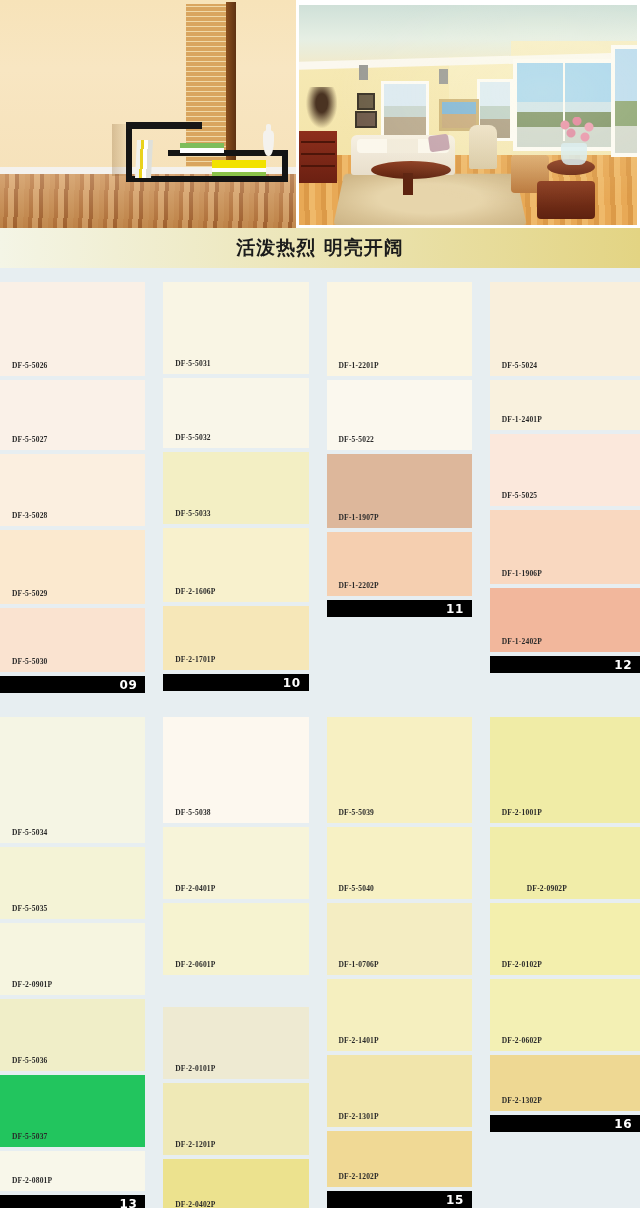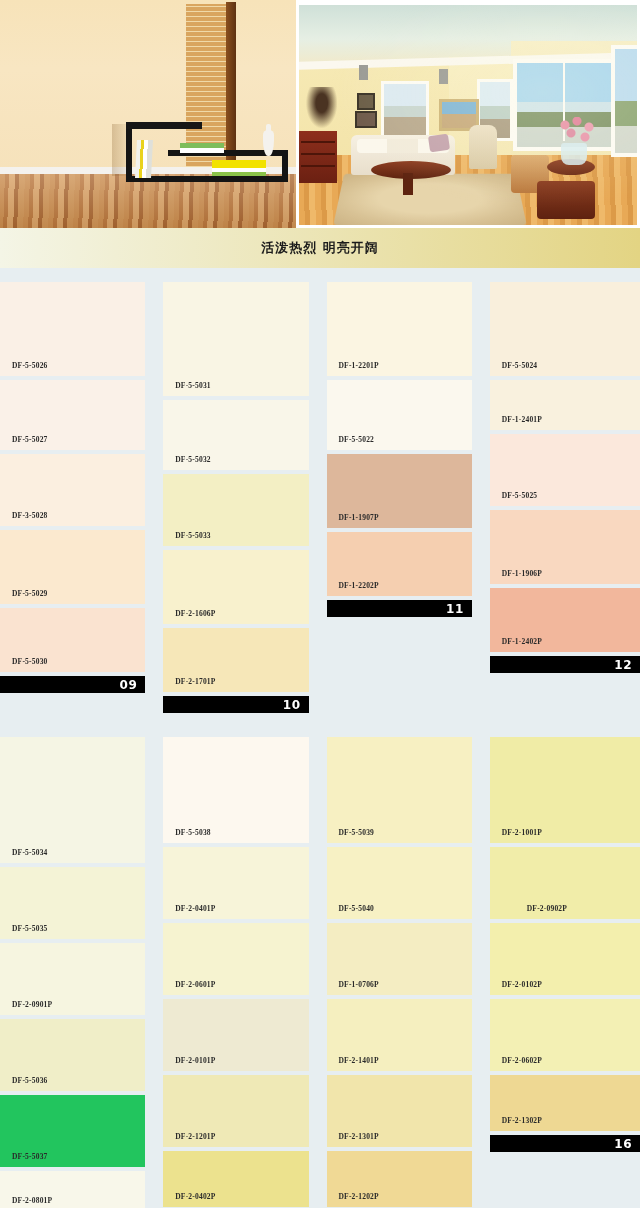--- a/index.html
+++ b/index.html
@@ -261,21 +261,21 @@
   .banner {
     position: relative;
     width: 640px;
     height: 40px;
     display: flex;
     align-items: center;
     justify-content: center;
   }
   .banner-text {
     font-family: "DejaVu Sans", "Liberation Sans", sans-serif;
-    font-size: 13px;
+    font-size: 19px;
     font-weight: bold;
     color: #1b1b1b;
     letter-spacing: 1px;
   }
 
   
   .group-row {
     display: flex;
     width: 640px;
     gap: 18px;
@@ -407,21 +407,21 @@
           <span class="swatch-code">DF-5-5029</span>
         </div>
         <div class="swatch" style="background: rgb(250, 227, 208); height: 64px;">
           <span class="swatch-code">DF-5-5030</span>
         </div>
         <div class="group-number-bar">
           <span class="group-number">09</span>
         </div>
       </div>
       <div class="group">
-        <div class="swatch" style="background: rgb(249, 245, 228); height: 114px; align-items: flex-end;">
+        <div class="swatch" style="background: rgb(249, 245, 228); height: 92px; align-items: flex-end;">
           <span class="swatch-code">DF-5-5031</span>
         </div>
         <div class="swatch" style="background: rgb(249, 246, 233); height: 70px;">
           <span class="swatch-code">DF-5-5032</span>
         </div>
         <div class="swatch" style="background: rgb(243, 239, 196); height: 72px;">
           <span class="swatch-code">DF-5-5033</span>
         </div>
         <div class="swatch" style="background: rgb(248, 241, 205); height: 74px;">
           <span class="swatch-code">DF-2-1606P</span>
@@ -499,21 +499,21 @@
       <div class="group">
         <div class="swatch" style="background: rgb(253, 248, 239); height: 106px;">
           <span class="swatch-code">DF-5-5038</span>
         </div>
         <div class="swatch" style="background: rgb(247, 244, 217); height: 72px;">
           <span class="swatch-code">DF-2-0401P</span>
         </div>
         <div class="swatch" style="background: rgb(246, 243, 208); height: 72px;">
           <span class="swatch-code">DF-2-0601P</span>
         </div>
-        <div class="swatch" style="background: rgb(238, 234, 210); height: 72px;">
+        <div class="swatch" style="background: rgb(238, 234, 210); height: 72px; margin-top: 28px;">
           <span class="swatch-code">DF-2-0101P</span>
         </div>
         <div class="swatch" style="background: rgb(239, 233, 182); height: 72px;">
           <span class="swatch-code">DF-2-1201P</span>
         </div>
         <div class="swatch" style="background: rgb(236, 226, 142); height: 56px;">
           <span class="swatch-code">DF-2-0402P</span>
         </div>
         <div class="group-number-bar">
           <span class="group-number">14</span>

